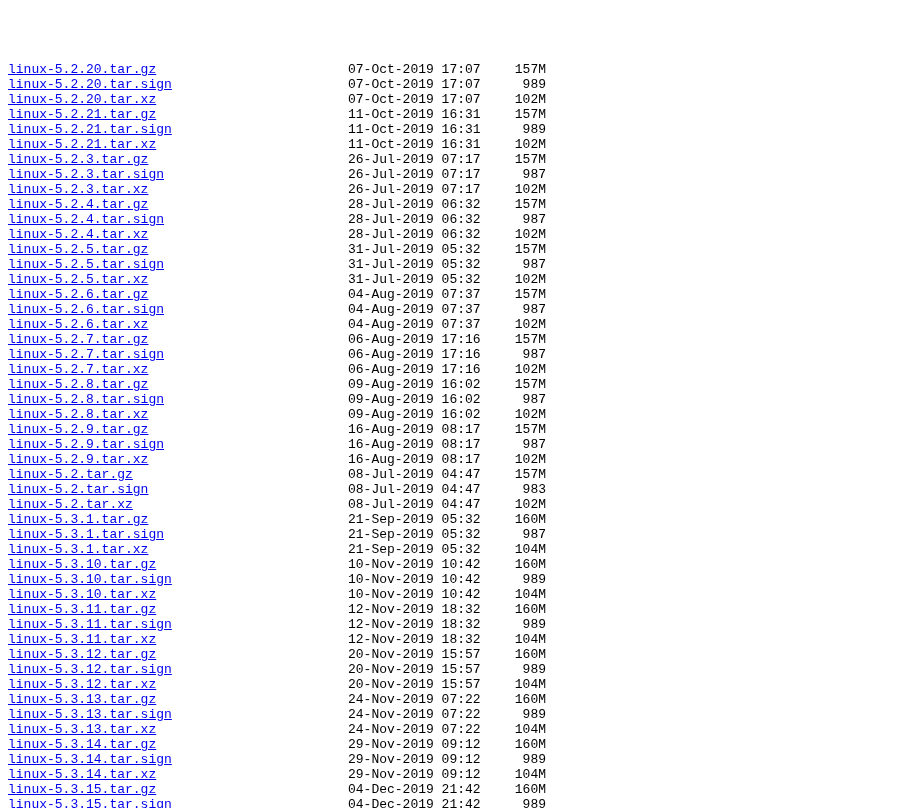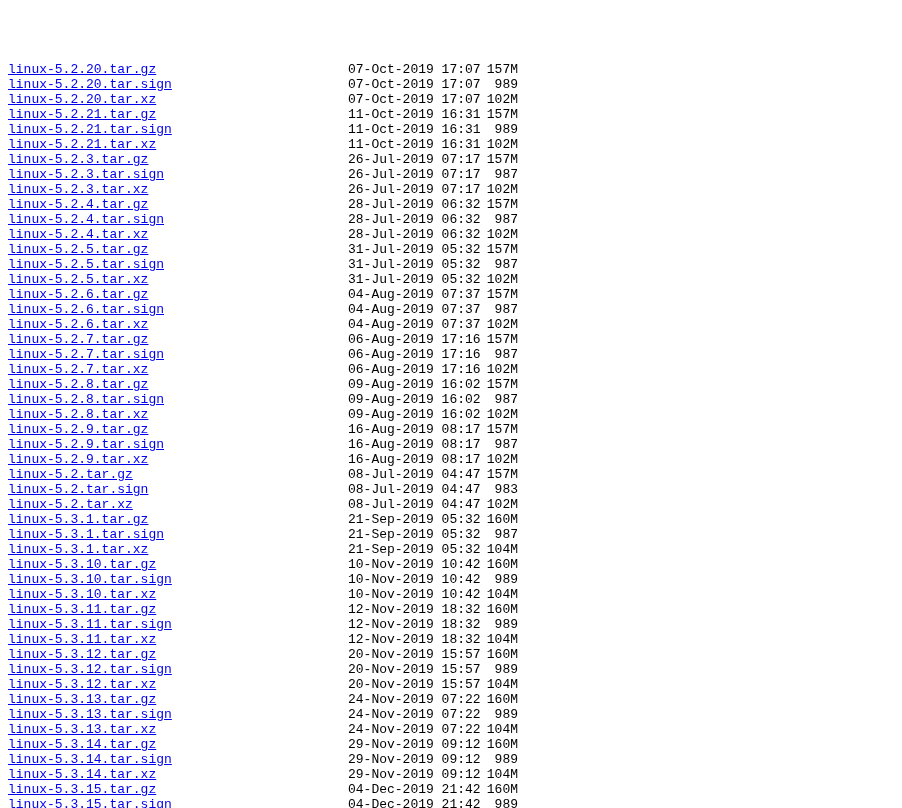--- a/index.html
+++ b/index.html
@@ -25,20 +25,21 @@
     }
     .date {
       display: inline-block;
       width: 120px;
       text-align: left;
     }
     .size {
       display: inline-block;
       width: 50px;
       text-align: right;
+      margin-left: 28px;
     }
   </style>
 </head>
 <body>
 
 
 
 <div id="listing"><div class="row"><span class="filename"><a href="#">linux-5.2.20.tar.gz</a></span><span class="date">07-Oct-2019 17:07</span><span class="size">157M</span></div><div class="row"><span class="filename"><a href="#">linux-5.2.20.tar.sign</a></span><span class="date">07-Oct-2019 17:07</span><span class="size">989</span></div><div class="row"><span class="filename"><a href="#">linux-5.2.20.tar.xz</a></span><span class="date">07-Oct-2019 17:07</span><span class="size">102M</span></div><div class="row"><span class="filename"><a href="#">linux-5.2.21.tar.gz</a></span><span class="date">11-Oct-2019 16:31</span><span class="size">157M</span></div><div class="row"><span class="filename"><a href="#">linux-5.2.21.tar.sign</a></span><span class="date">11-Oct-2019 16:31</span><span class="size">989</span></div><div class="row"><span class="filename"><a href="#">linux-5.2.21.tar.xz</a></span><span class="date">11-Oct-2019 16:31</span><span class="size">102M</span></div><div class="row"><span class="filename"><a href="#">linux-5.2.3.tar.gz</a></span><span class="date">26-Jul-2019 07:17</span><span class="size">157M</span></div><div class="row"><span class="filename"><a href="#">linux-5.2.3.tar.sign</a></span><span class="date">26-Jul-2019 07:17</span><span class="size">987</span></div><div class="row"><span class="filename"><a href="#">linux-5.2.3.tar.xz</a></span><span class="date">26-Jul-2019 07:17</span><span class="size">102M</span></div><div class="row"><span class="filename"><a href="#">linux-5.2.4.tar.gz</a></span><span class="date">28-Jul-2019 06:32</span><span class="size">157M</span></div><div class="row"><span class="filename"><a href="#">linux-5.2.4.tar.sign</a></span><span class="date">28-Jul-2019 06:32</span><span class="size">987</span></div><div class="row"><span class="filename"><a href="#">linux-5.2.4.tar.xz</a></span><span class="date">28-Jul-2019 06:32</span><span class="size">102M</span></div><div class="row"><span class="filename"><a href="#">linux-5.2.5.tar.gz</a></span><span class="date">31-Jul-2019 05:32</span><span class="size">157M</span></div><div class="row"><span class="filename"><a href="#">linux-5.2.5.tar.sign</a></span><span class="date">31-Jul-2019 05:32</span><span class="size">987</span></div><div class="row"><span class="filename"><a href="#">linux-5.2.5.tar.xz</a></span><span class="date">31-Jul-2019 05:32</span><span class="size">102M</span></div><div class="row"><span class="filename"><a href="#">linux-5.2.6.tar.gz</a></span><span class="date">04-Aug-2019 07:37</span><span class="size">157M</span></div><div class="row"><span class="filename"><a href="#">linux-5.2.6.tar.sign</a></span><span class="date">04-Aug-2019 07:37</span><span class="size">987</span></div><div class="row"><span class="filename"><a href="#">linux-5.2.6.tar.xz</a></span><span class="date">04-Aug-2019 07:37</span><span class="size">102M</span></div><div class="row"><span class="filename"><a href="#">linux-5.2.7.tar.gz</a></span><span class="date">06-Aug-2019 17:16</span><span class="size">157M</span></div><div class="row"><span class="filename"><a href="#">linux-5.2.7.tar.sign</a></span><span class="date">06-Aug-2019 17:16</span><span class="size">987</span></div><div class="row"><span class="filename"><a href="#">linux-5.2.7.tar.xz</a></span><span class="date">06-Aug-2019 17:16</span><span class="size">102M</span></div><div class="row"><span class="filename"><a href="#">linux-5.2.8.tar.gz</a></span><span class="date">09-Aug-2019 16:02</span><span class="size">157M</span></div><div class="row"><span class="filename"><a href="#">linux-5.2.8.tar.sign</a></span><span class="date">09-Aug-2019 16:02</span><span class="size">987</span></div><div class="row"><span class="filename"><a href="#">linux-5.2.8.tar.xz</a></span><span class="date">09-Aug-2019 16:02</span><span class="size">102M</span></div><div class="row"><span class="filename"><a href="#">linux-5.2.9.tar.gz</a></span><span class="date">16-Aug-2019 08:17</span><span class="size">157M</span></div><div class="row"><span class="filename"><a href="#">linux-5.2.9.tar.sign</a></span><span class="date">16-Aug-2019 08:17</span><span class="size">987</span></div><div class="row"><span class="filename"><a href="#">linux-5.2.9.tar.xz</a></span><span class="date">16-Aug-2019 08:17</span><span class="size">102M</span></div><div class="row"><span class="filename"><a href="#">linux-5.2.tar.gz</a></span><span class="date">08-Jul-2019 04:47</span><span class="size">157M</span></div><div class="row"><span class="filename"><a href="#">linux-5.2.tar.sign</a></span><span class="date">08-Jul-2019 04:47</span><span class="size">983</span></div><div class="row"><span class="filename"><a href="#">linux-5.2.tar.xz</a></span><span class="date">08-Jul-2019 04:47</span><span class="size">102M</span></div><div class="row"><span class="filename"><a href="#">linux-5.3.1.tar.gz</a></span><span class="date">21-Sep-2019 05:32</span><span class="size">160M</span></div><div class="row"><span class="filename"><a href="#">linux-5.3.1.tar.sign</a></span><span class="date">21-Sep-2019 05:32</span><span class="size">987</span></div><div class="row"><span class="filename"><a href="#">linux-5.3.1.tar.xz</a></span><span class="date">21-Sep-2019 05:32</span><span class="size">104M</span></div><div class="row"><span class="filename"><a href="#">linux-5.3.10.tar.gz</a></span><span class="date">10-Nov-2019 10:42</span><span class="size">160M</span></div><div class="row"><span class="filename"><a href="#">linux-5.3.10.tar.sign</a></span><span class="date">10-Nov-2019 10:42</span><span class="size">989</span></div><div class="row"><span class="filename"><a href="#">linux-5.3.10.tar.xz</a></span><span class="date">10-Nov-2019 10:42</span><span class="size">104M</span></div><div class="row"><span class="filename"><a href="#">linux-5.3.11.tar.gz</a></span><span class="date">12-Nov-2019 18:32</span><span class="size">160M</span></div><div class="row"><span class="filename"><a href="#">linux-5.3.11.tar.sign</a></span><span class="date">12-Nov-2019 18:32</span><span class="size">989</span></div><div class="row"><span class="filename"><a href="#">linux-5.3.11.tar.xz</a></span><span class="date">12-Nov-2019 18:32</span><span class="size">104M</span></div><div class="row"><span class="filename"><a href="#">linux-5.3.12.tar.gz</a></span><span class="date">20-Nov-2019 15:57</span><span class="size">160M</span></div><div class="row"><span class="filename"><a href="#">linux-5.3.12.tar.sign</a></span><span class="date">20-Nov-2019 15:57</span><span class="size">989</span></div><div class="row"><span class="filename"><a href="#">linux-5.3.12.tar.xz</a></span><span class="date">20-Nov-2019 15:57</span><span class="size">104M</span></div><div class="row"><span class="filename"><a href="#">linux-5.3.13.tar.gz</a></span><span class="date">24-Nov-2019 07:22</span><span class="size">160M</span></div><div class="row"><span class="filename"><a href="#">linux-5.3.13.tar.sign</a></span><span class="date">24-Nov-2019 07:22</span><span class="size">989</span></div><div class="row"><span class="filename"><a href="#">linux-5.3.13.tar.xz</a></span><span class="date">24-Nov-2019 07:22</span><span class="size">104M</span></div><div class="row"><span class="filename"><a href="#">linux-5.3.14.tar.gz</a></span><span class="date">29-Nov-2019 09:12</span><span class="size">160M</span></div><div class="row"><span class="filename"><a href="#">linux-5.3.14.tar.sign</a></span><span class="date">29-Nov-2019 09:12</span><span class="size">989</span></div><div class="row"><span class="filename"><a href="#">linux-5.3.14.tar.xz</a></span><span class="date">29-Nov-2019 09:12</span><span class="size">104M</span></div><div class="row"><span class="filename"><a href="#">linux-5.3.15.tar.gz</a></span><span class="date">04-Dec-2019 21:42</span><span class="size">160M</span></div><div class="row"><span class="filename"><a href="#">linux-5.3.15.tar.sign</a></span><span class="date">04-Dec-2019 21:42</span><span class="size">989</span></div></div>
 
 

